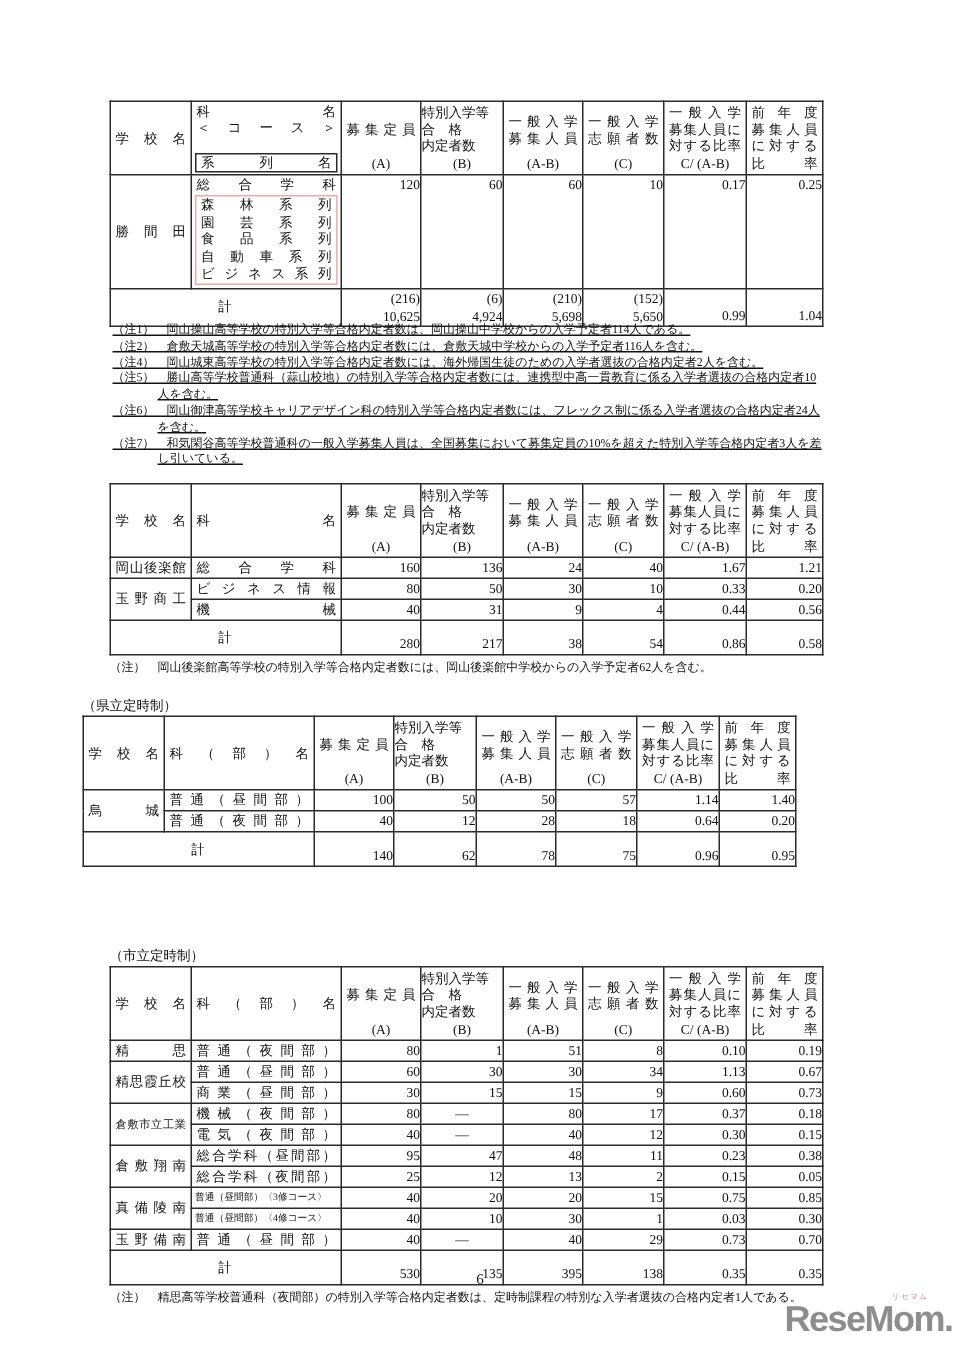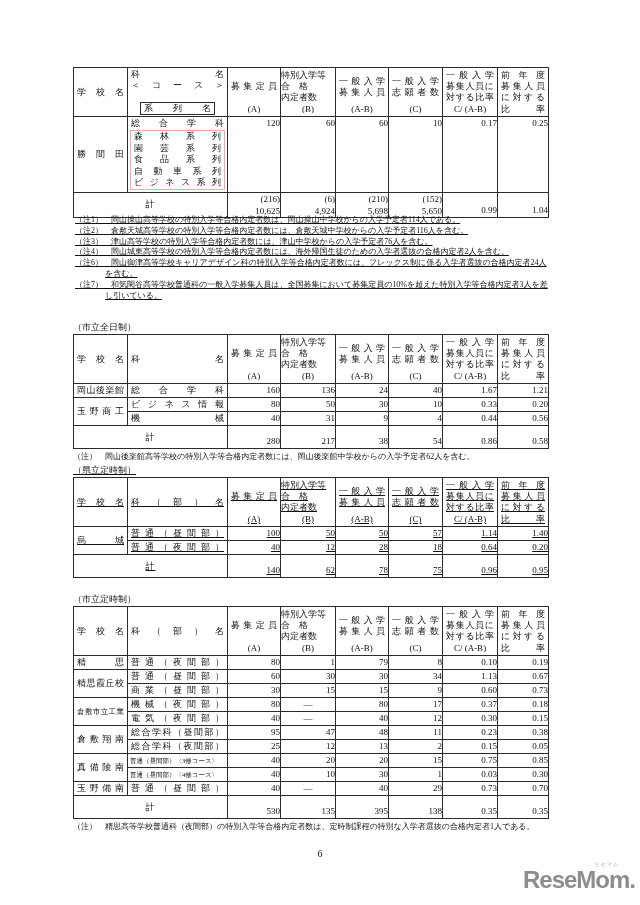--- a/index.html
+++ b/index.html
@@ -19,21 +19,21 @@
   tr.r{height:13px;}
   tr.trow td{height:22px;}
   .tlabel{text-align:center;vertical-align:middle !important;letter-spacing:1px;}
 
   
   .hw{height:46px;display:flex;flex-direction:column;padding:1px 0;}
   .hmid{flex:1;display:flex;flex-direction:column;justify-content:center;}
   .hl{line-height:11px;height:11px;}
   .hbot{height:11px;line-height:11px;text-align:center;}
   .hsp{flex:1;}
-  .series-hdr{border:1px solid #2b2b2b;margin:0 12px;height:11px;line-height:11px;}
+  .series-hdr{border:1px solid #2b2b2b;margin:0 2px;height:11px;line-height:11px;}
 
   
   .dept-main{line-height:12px;}
   .series-box{border:1px solid #fca5a5;margin:1px 2px 2px 2px;}
   .sb-line{line-height:11.5px;}
   .t1tot div{line-height:12px;}
 
   .small-school{font-size:7.5px;}
   .small-dept{font-size:6.5px;line-height:13px;padding:0 2px;text-align:left;
               text-align-last:left;}
@@ -186,28 +186,27 @@
           <td class="num vb">0.99</td>
           <td class="num vb">1.04</td>
         </tr>
       </tbody>
     </table>
   </div>
 
   <div class="abs notes" style="left:75px;top:215px;width:474px;">
     <div class="note">（注1）　岡山操山高等学校の特別入学等合格内定者数は、岡山操山中学校からの入学予定者114人である。</div>
     <div class="note">（注2）　倉敷天城高等学校の特別入学等合格内定者数には、倉敷天城中学校からの入学予定者116人を含む。</div>
-    <div class="note">（注3）　津山高等学校の特別入学等合格内定者数には、津山中学校からの入学予定者76人を含む。</div>
     <div class="note">（注4）　岡山城東高等学校の特別入学等合格内定者数には、海外帰国生徒のための入学者選抜の合格内定者2人を含む。</div>
+    <div class="note">（注5）　勝山高等学校普通科（蒜山校地）の特別入学等合格内定者数には、連携型中高一貫教育に係る入学者選抜の合格内定者10人を含む。</div>
     <div class="note">（注6）　岡山御津高等学校キャリアデザイン科の特別入学等合格内定者数には、フレックス制に係る入学者選抜の合格内定者24人を含む。</div>
     <div class="note">（注7）　和気閑谷高等学校普通科の一般入学募集人員は、全国募集において募集定員の10%を超えた特別入学等合格内定者3人を差し引いている。</div>
   </div>
 
   <div class="abs" style="left:73px;top:322px;">
-    <div class="sect-title">（市立全日制）</div>
     <table class="t">
       <colgroup>
         <col style="width:54px">
           <col style="width:100px">
           <col style="width:53px">
           <col style="width:55px">
         <col style="width:53px">
           <col style="width:54px">
           <col style="width:55px">
           <col style="width:51px">
@@ -333,21 +332,21 @@
           <td class="num vb">38</td>
           <td class="num vb">54</td>
           <td class="num vb">0.86</td>
           <td class="num vb">0.58</td>
         </tr>
       </tbody>
     </table>
     <div class="sect-note">（注）　岡山後楽館高等学校の特別入学等合格内定者数には、岡山後楽館中学校からの入学予定者62人を含む。</div>
   </div>
 
-  <div class="abs" style="left:73px;top:465px;text-decoration:underline;">
+  <div class="abs" style="left:55px;top:465px;">
     <div class="sect-title">（県立定時制）</div>
     <table class="t">
       <colgroup>
         <col style="width:54px">
           <col style="width:100px">
           <col style="width:53px">
           <col style="width:55px">
         <col style="width:53px">
           <col style="width:54px">
           <col style="width:55px">
@@ -459,21 +458,21 @@
           <td class="num vb">62</td>
           <td class="num vb">78</td>
           <td class="num vb">75</td>
           <td class="num vb">0.96</td>
           <td class="num vb">0.95</td>
         </tr>
       </tbody>
     </table>
   </div>
 
-  <div class="abs" style="left:73px;top:594px;">
+  <div class="abs" style="left:73px;top:632px;">
     <div class="sect-title">（市立定時制）</div>
     <table class="t">
       <colgroup>
         <col style="width:54px">
           <col style="width:100px">
           <col style="width:53px">
           <col style="width:55px">
         <col style="width:53px">
           <col style="width:54px">
           <col style="width:55px">
@@ -556,21 +555,21 @@
       <tbody>
         <tr class="r">
           <td>
               <div class="spread">精思</div>
             </td>
           <td>
               <div class="spread">普通（夜間部）</div>
             </td>
           <td class="num">80</td>
           <td class="num">1</td>
-          <td class="num">79</td>
+          <td class="num">51</td>
           <td class="num">8</td>
           <td class="num">0.10</td>
           <td class="num">0.19</td>
         </tr>
         <tr class="r">
           <td rowspan="2">
               <div class="spread">精思霞丘校</div>
             </td>
           <td>
               <div class="spread">普通（昼間部）</div>

